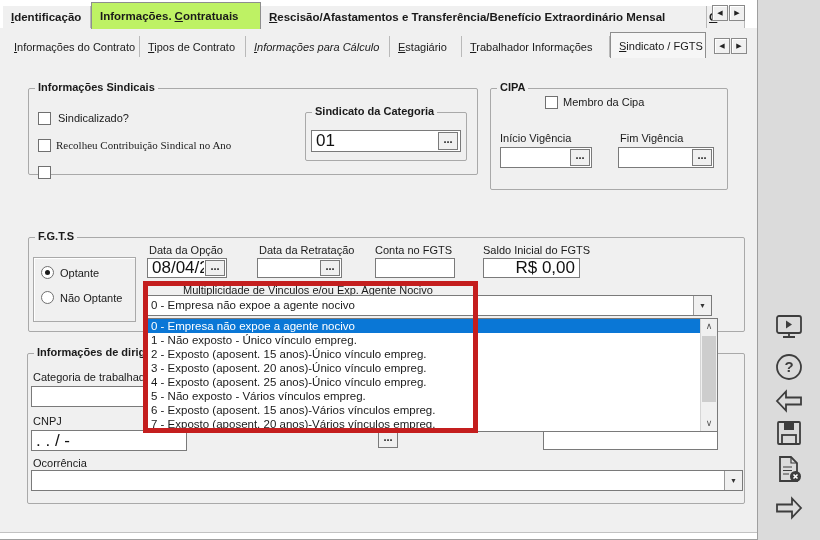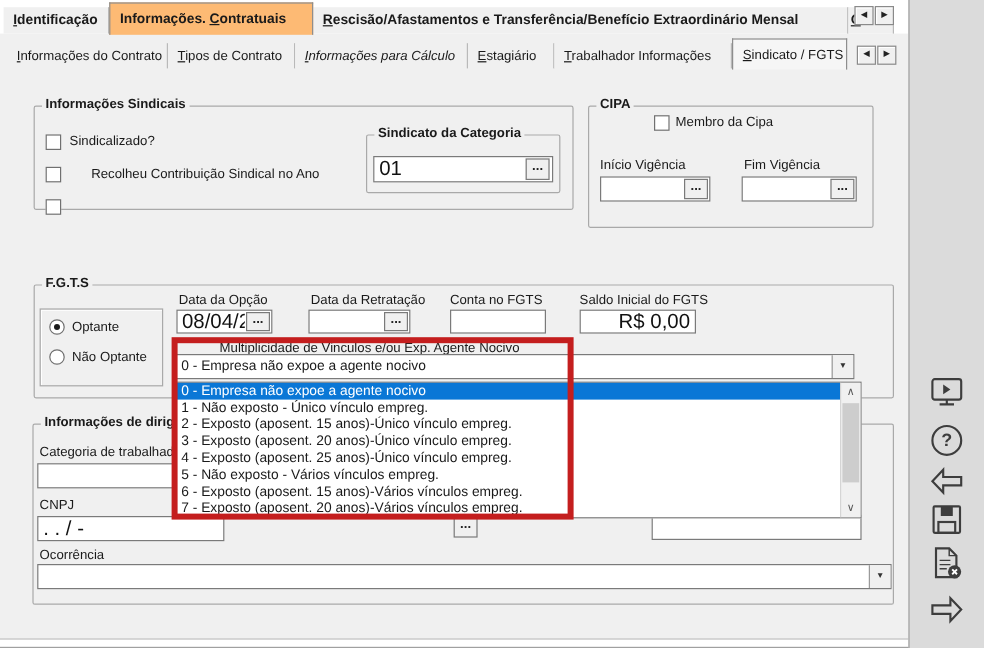--- a/index.html
+++ b/index.html
@@ -7,21 +7,21 @@
   body { font-family:"Liberation Sans", sans-serif; font-size:11px; color:#1a1a1a; }
   #app { position:relative; width:820px; height:540px; background:#fff;
          border-right:1px solid #a0a0a0; border-bottom:1px solid #a0a0a0; }
 
   .main-bg { position:absolute; left:0; top:28px; width:757px; height:505px; background:#f0f0f0; }
 
   
   .tab { position:absolute; background:#f0f0f0; display:flex; align-items:center;
          padding:0 8px; white-space:nowrap; border-right:1px solid #b9b9b9; cursor:default; }
   .row1 .tab { top:6px; height:22px; font-weight:bold; font-size:11.5px; }
-  .row1 .tab.active { top:2px; height:27px; background:#fdba74;
+  .row1 .tab.active { top:2px; height:27px; background:#bef264;
         border:1px solid #8e8e8e; border-bottom:none; z-index:2;text-align:right; }
   .row2 .tab { top:36px; height:21px; font-size:11px; }
   .row2 .tab.active { top:32px; height:26px; background:#f6f6f6;
         border:1px solid #8e8e8e; border-bottom:none; z-index:2; }
   .accel { display:inline-block; }
   .accel::first-letter { text-decoration:underline; }
   .pre { display:inline-block; margin-right:3px; }
   .scrollbtn { position:absolute; width:16px; height:16px; background:#f0f0f0;
         border:1px solid #8a8a8a; box-shadow:inset 1px 1px 0 #fff;
         font-size:7px; line-height:14px; text-align:center; color:#222; z-index:3; }
@@ -129,21 +129,21 @@
       <span>▶</span>
     </div>
   </div>
 
   <div class="gbox" style="left:28px;top:88px;width:450px;height:87px;">
     <span class="gtitle">Informações Sindicais</span>
   </div>
   <span class="cb" style="left:38px;top:112px;"></span>
   <span class="lbl" style="left:58px;top:111px;">Sindicalizado?</span>
   <span class="cb" style="left:38px;top:139px;"></span>
-  <span class="lbl" style="left:76px;top:138px;">Recolheu Contribuição Sindical no Ano</span>
+  <span class="lbl" style="left:56px;top:138px;font-family:Liberation Serif, serif;">Recolheu Contribuição Sindical no Ano</span>
   <span class="cb" style="left:38px;top:166px;"></span>
 
   <div class="gbox" style="left:305px;top:112px;width:162px;height:49px;">
     <span class="gtitle">Sindicato da Categoria</span>
   </div>
   <input class="tb" style="left: 311px; top: 130px; width: 150px; height: 22px;" value="01">
   <div class="dots" style="left:438px;top:132px;height:18px;line-height:12px;">
     <span>...</span>
   </div>
 

